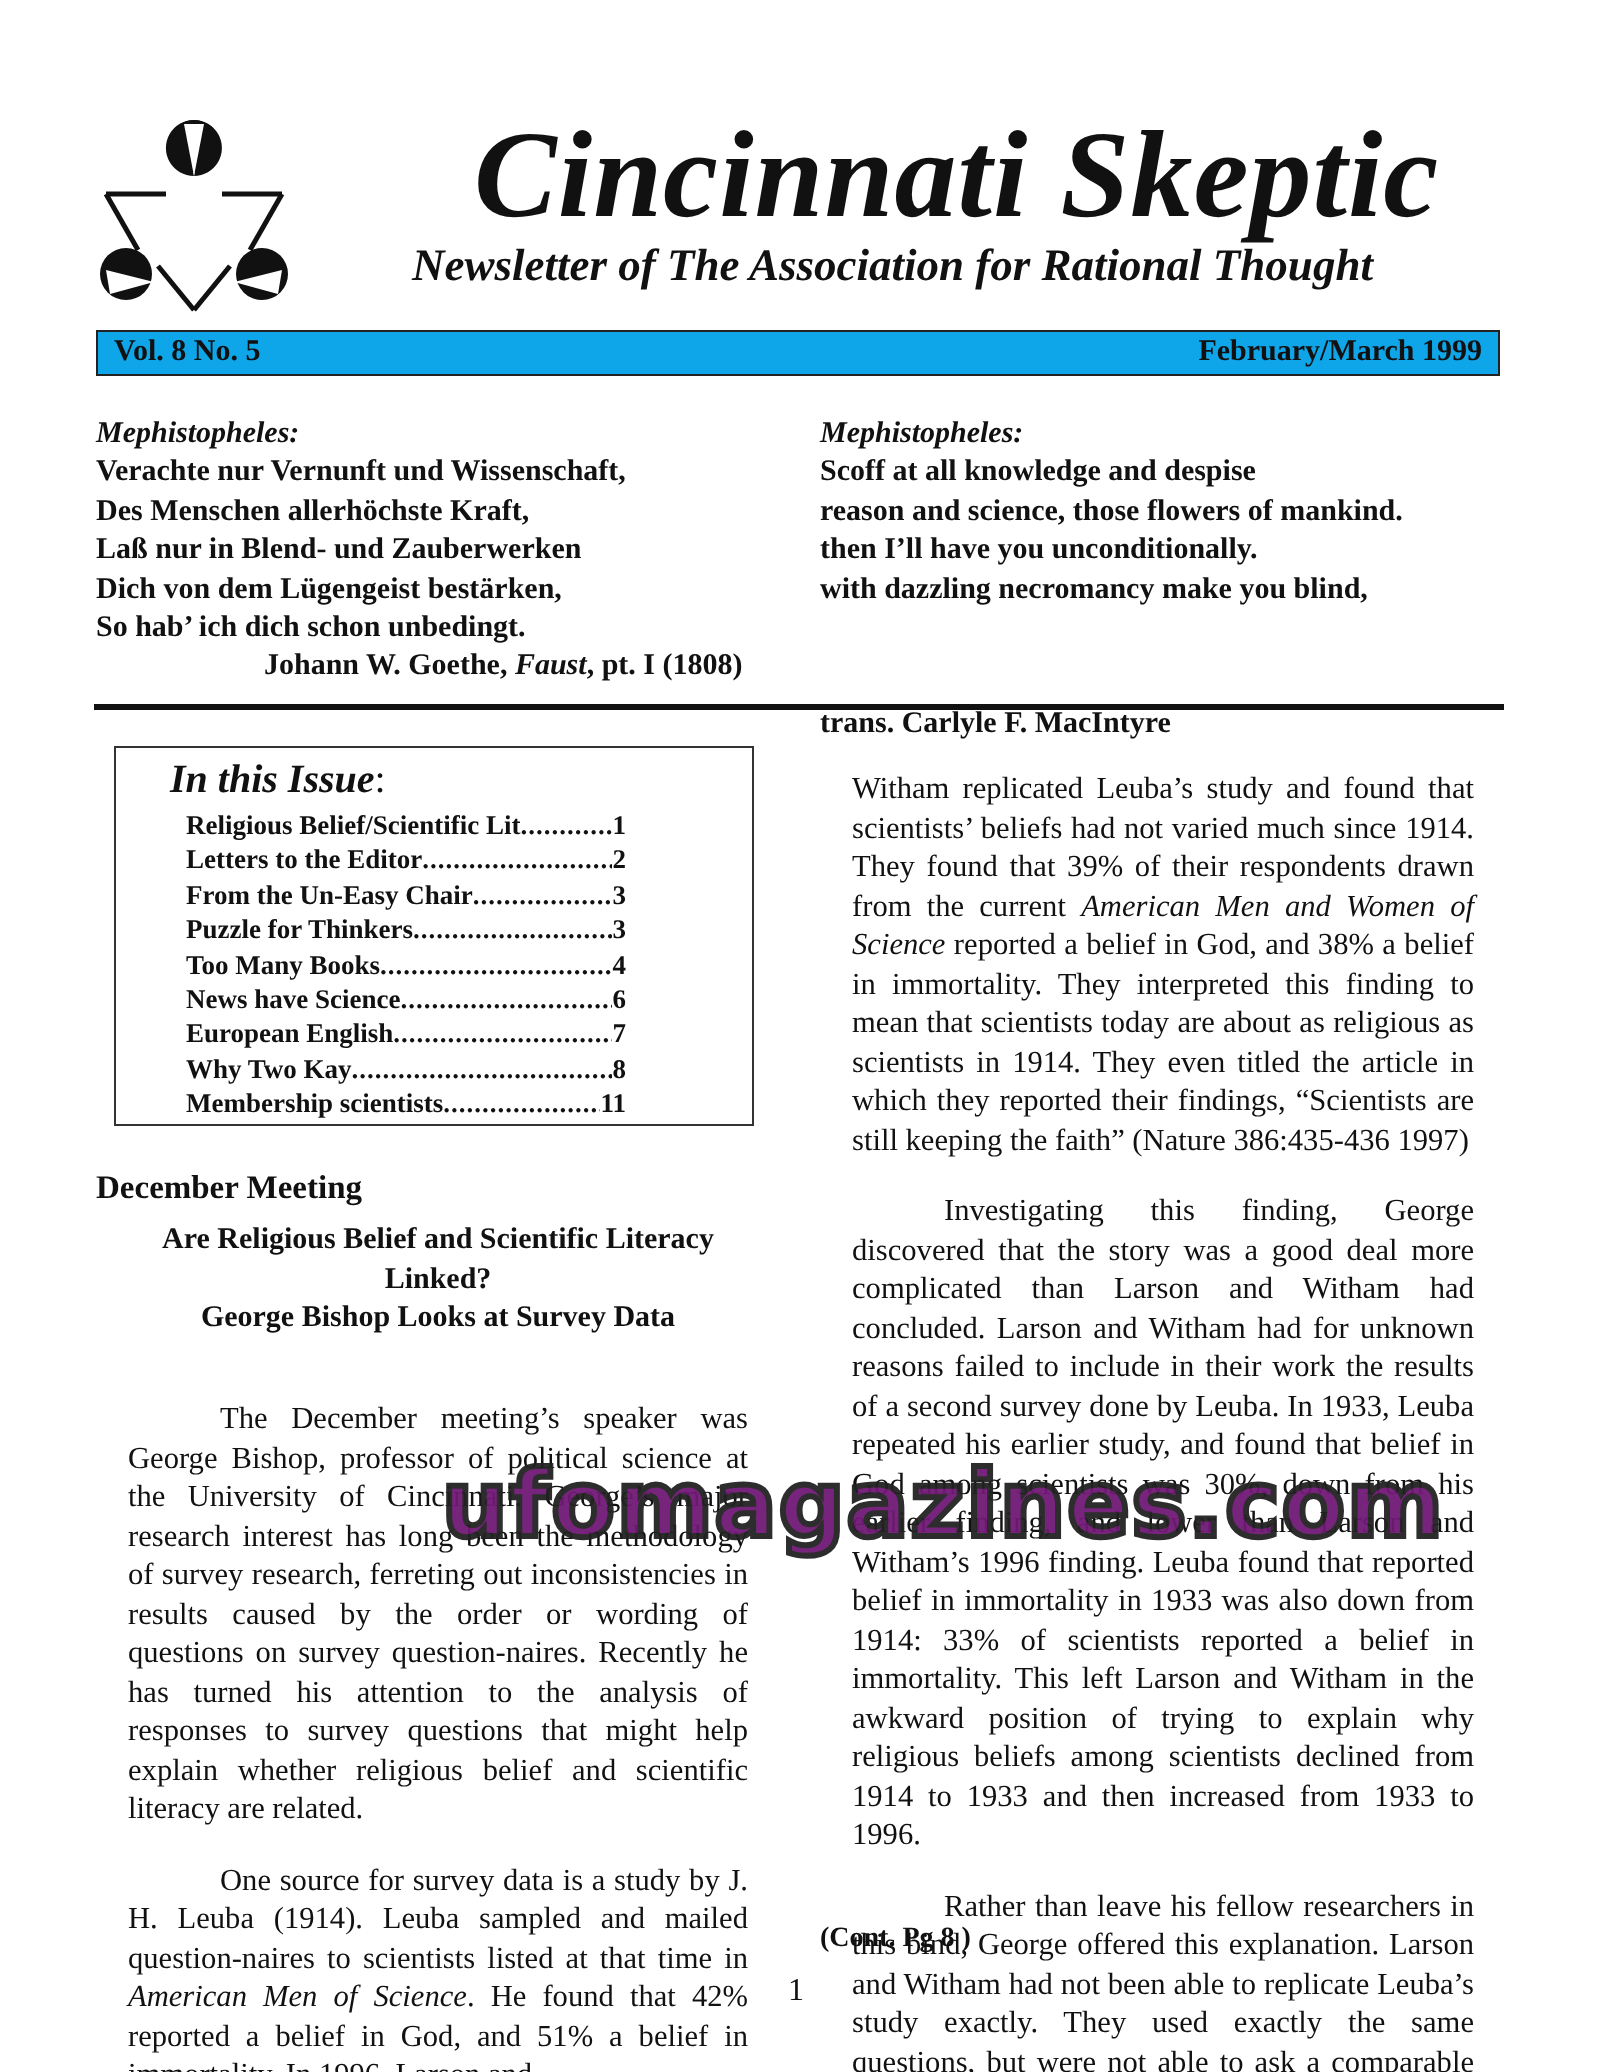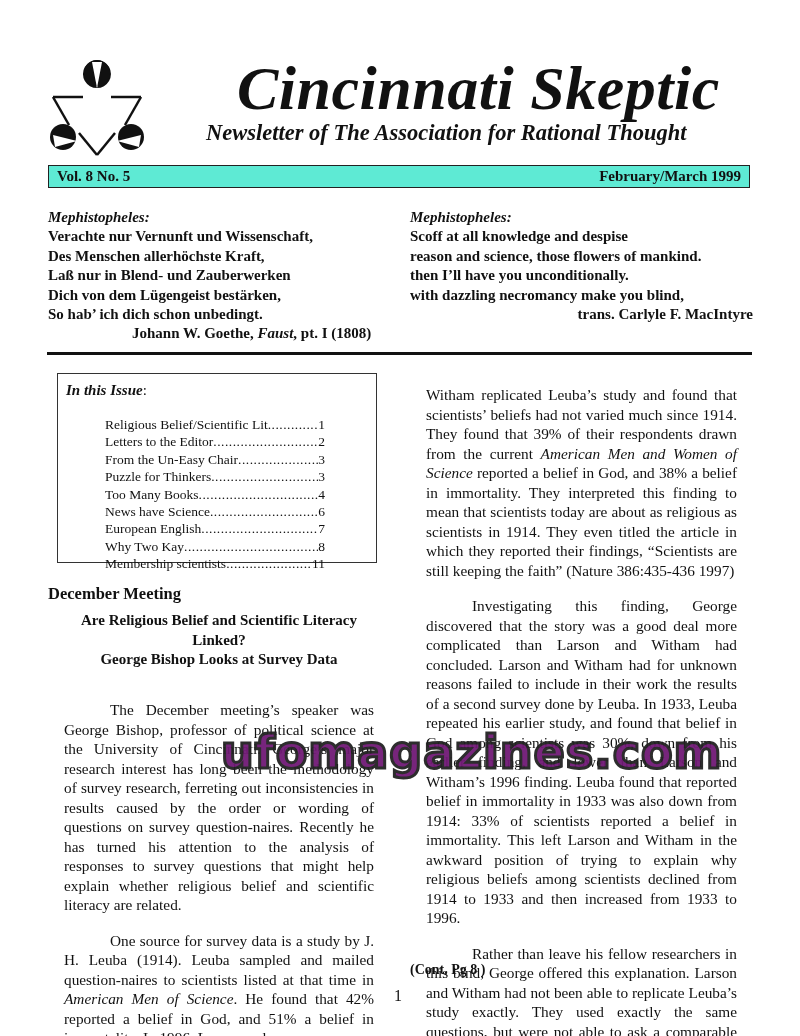--- a/index.html
+++ b/index.html
@@ -1,32 +1,32 @@
 <!DOCTYPE html>
 <html><head>
 <meta charset="utf-8">
 <style>
   html, body { margin: 0; padding: 0; background: #ffffff; }
   body { width: 800px; height: 1036px; position: relative; overflow: hidden; font-family: "Liberation Serif", "DejaVu Serif", serif; color: #111; }
   .abs { position: absolute; }
   #logo { left: 45px; top: 55px; width: 105px; height: 105px; }
   #title { left: 237px; top: 58px; font-size: 62px; font-weight: bold; font-style: italic; letter-spacing: 0.5px; white-space: nowrap; line-height: 60px; }
   #subtitle { left: 206px; top: 118px; font-size: 22.5px; font-weight: bold; font-style: italic; white-space: nowrap; line-height: 30px; }
-  #volbar { left: 48px; top: 165px; width: 702px; height: 23px; background: #5eead4; border: 1.5px solid #222; box-sizing: border-box; display: flex; justify-content: space-between; align-items: center; padding: 0 8px; font-weight: bold; font-size: 15px; }
+  #volbar { left: 48px; top: 165px; width: 702px; height: 23px; background: #0ea5e9; border: 1.5px solid #222; box-sizing: border-box; display: flex; justify-content: space-between; align-items: center; padding: 0 8px; font-weight: bold; font-size: 15px; }
   .quote { top: 208px; font-size: 15px; line-height: 19.4px; font-weight: bold; white-space: nowrap; }
   .quote .speaker { font-style: italic; }
   #quote-de { left: 48px; }
   #quote-en { left: 410px; }
   #quote-de .attrib { padding-left: 84px; }
-  #quote-en .attrib { text-align: right; width: 343px; }
+  #quote-en .attrib { text-align: left; width: 343px; margin-top: 48px; }
   #hrule { left: 47px; top: 352px; width: 705px; height: 3px; background: #111; }
   #toc { left: 57px; top: 373px; width: 320px; height: 190px; border: 1.5px solid #333; box-sizing: border-box; padding: 6px 8px; }
-  #toc .toc-head { font-size: 15px; line-height: 20px; }
+  #toc .toc-head { font-size: 20px; line-height: 20px; margin-left: 19px; }
   #toc .toc-head b { font-style: italic; }
-  #toc ul { list-style: none; margin: 16px; padding: 0 0 0 23px; }
+  #toc ul { list-style: none; margin: 4px; padding: 0 0 0 23px; font-weight: bold; }
   #toc li { font-size: 13.5px; line-height: 17.4px; display: flex; width: 220px; }
   #toc li .lbl { white-space: nowrap; }
   #toc li .dots { flex: 1; overflow: hidden; white-space: nowrap; }
   #toc li .dots::before { content: "...................................................................................."; letter-spacing: 0.5px; }
   #toc li .pg { white-space: nowrap; }
   #meeting { left: 48px; top: 584px; font-size: 16.5px; font-weight: bold; }
   #headline { left: 48px; top: 611px; width: 342px; text-align: center; font-weight: bold; font-size: 15px; line-height: 19.5px; }
   .col { font-size: 15.3px; line-height: 19.5px; text-align: justify; }
   .col p { margin: 16px; }
   .col p.indent { text-indent: 46px; }

